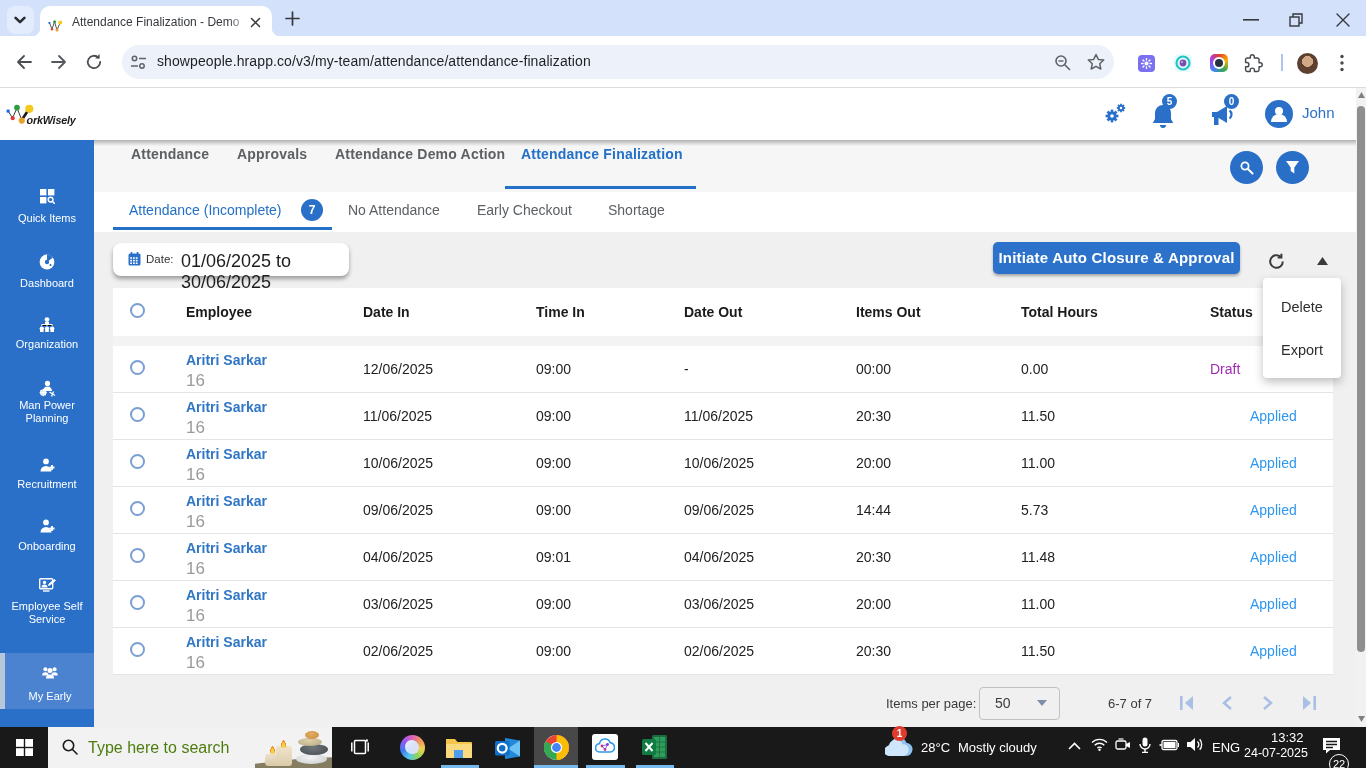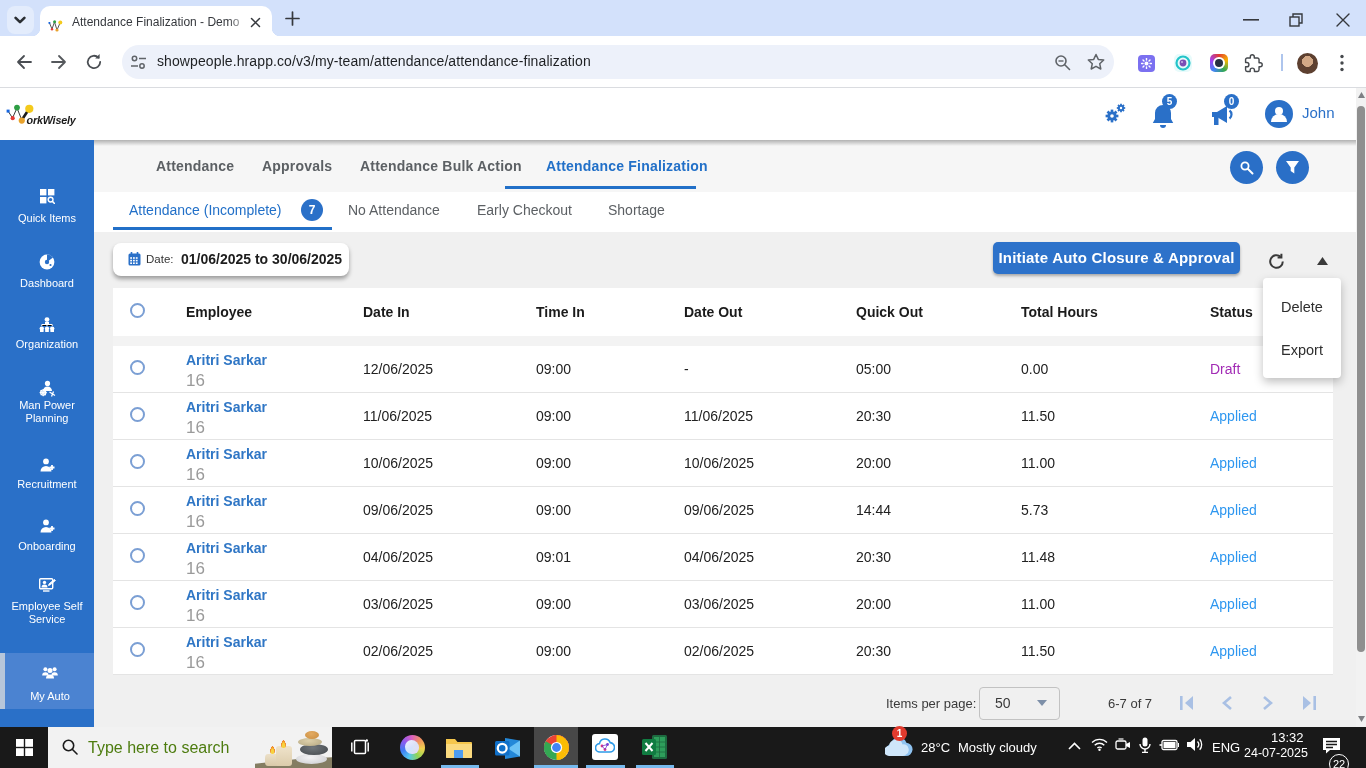--- a/index.html
+++ b/index.html
@@ -29,49 +29,49 @@
 
 .appbody { position:absolute; left:0; top:140px; width:1366px; height:587px; background:#f0f0f0; }
 .sidebar { position:absolute; left:0; top:0; width:94px; height:587px; background:#2a70c8; }
 .sbitem { position:absolute; width:94px; text-align:center; color:#fff; font-size:11px; line-height:12.5px; }
 .myteam { position:absolute; left:0; top:513px; width:94px; height:56px; background:#4b83d1; }
 .myteamstrip { position:absolute; left:0; top:513px; width:5px; height:56px; background:#b7c6da; }
 
 
 .navtabs { position:absolute; left:94px; top:0; width:1262px; height:52px; background:#f6f6f6; }
 .navshadow { position:absolute; left:94px; top:0; width:1272px; height:6px; background:linear-gradient(180deg,rgba(0,0,0,0.28),rgba(0,0,0,0)); }
-.ntab { position:absolute; top:18px; font-size:14px; font-weight:bold; color:#5c6064; letter-spacing:0.2px; white-space:nowrap;margin-left:25px; }
+.ntab { position:absolute; top:6px; font-size:14px; font-weight:bold; color:#5c6064; letter-spacing:0.2px; white-space:nowrap; }
 .ntab.active { color:#2270c8; }
 .inkbar { position:absolute; left:505px; top:46px; width:191px; height:3px; background:#2270c8; }
 .circlebtn { position:absolute; top:11px; width:33px; height:33px; border-radius:50%; background:#2a6fc7; }
 
 
 .subtabs { position:absolute; left:94px; top:52px; width:1262px; height:40px; background:#fff; }
 .stab { position:absolute; top:62px; font-size:14px; font-weight:normal; color:#5c6064; white-space:nowrap; }
 .stab.active { color:#2270c8; }
 .subink { position:absolute; left:113px; top:87px; width:219px; height:3px; background:#2270c8; }
 .stbadge { position:absolute; left:301px; top:59px; width:22px; height:22px; border-radius:50%; background:#2a70c8; color:#fff; font-size:12px; font-weight:bold; text-align:center; line-height:22px; }
 
 
 .datechip { position:absolute; left:113px; top:103px; width:236px; height:33px; background:#fff; border-radius:8px; box-shadow:0 3px 4px rgba(0,0,0,0.35); }
 .datelabel { position:absolute; left:33px; top:10px; font-size:11.5px; color:#333; }
-.dateval { position:absolute; left:68px; top:8px; font-size:14px; font-weight:bold; color:#1d1d1d; }
+.dateval { position:absolute; left:68px; top:8px; font-size:18px; font-weight:normal; color:#1d1d1d; }
 .bluebtn { position:absolute; left:993px; top:102px; width:247px; height:32px; background:#2d72ca; border-radius:5px; color:#fff; font-size:15px; font-weight:bold; text-align:center; line-height:32px; letter-spacing:0.2px; box-shadow:0 2px 3px rgba(0,0,0,0.3); }
 
 
 .tablecard { position:absolute; left:113px; top:148px; width:1220px; height:387px; background:#fff; }
 .thead { position:absolute; left:0; top:0; width:1220px; height:58px; background:#fff; border-bottom:10px solid #f3f3f3; }
 .th { position:absolute; top:16px; font-size:14px; font-weight:bold; color:#1b1b1b; white-space:nowrap; }
 .trow { position:absolute; left:0; width:1220px; height:47px; border-bottom:1px solid #e4e4e4; background:#fff; }
 .td { position:absolute; top:15px; font-size:14px; color:#212121; white-space:nowrap; }
 .tname { position:absolute; left:73px; top:6px; font-size:14px; font-weight:bold; color:#2f76c5; }
 .tsub { position:absolute; left:73px; top:25px; font-size:17px; color:#9a9a9a; }
 .radio { position:absolute; left:17px; top:14px; width:15px; height:15px; border:2px solid #7b9fd4; border-radius:50%; }
 .status-draft { color:#a22bb5; }
-.status-applied { color:#2e97f0; }
+.status-applied { color:#2e97f0;margin-left:40px; }
 
 
 .pgtext { position:absolute; font-size:13px; color:#3a3a3a; }
 .pgselect { position:absolute; left:979px; top:547px; width:81px; height:33px; border:1px solid #c2c2c2; border-radius:4px; }
 
 
 .popup { position:absolute; left:1263px; top:138px; width:78px; height:100px; background:#fff; border-radius:4px; box-shadow:0 4px 10px rgba(0,0,0,0.25); }
 .popup div { position:absolute; left:18px; font-size:14.5px; color:#2e2e2e; }
 
 
@@ -318,27 +318,27 @@
     <svg class="abs" style="left:42px;top:525px" width="16" height="15" viewBox="0 0 16 15">
         <g fill="#fff">
           <circle cx="3.4" cy="4.2" r="2"></circle>
           <circle cx="12.6" cy="4.2" r="2"></circle>
           <path d="M0.2 10.5 a3.2 3.2 0 0 1 6.4 0 Z"></path>
           <path d="M9.4 10.5 a3.2 3.2 0 0 1 6.4 0 Z"></path>
           <circle cx="8" cy="5.6" r="2.5"></circle>
           <path d="M4 13.5 a4 4 0 0 1 8 0 Z"></path>
         </g>
       </svg>
-    <div class="sbitem" style="left:3px;top:550px">My Auto</div>
+    <div class="sbitem" style="left:3px;top:550px">My Early</div>
 
     <div class="navtabs"></div>
     <div class="navshadow"></div>
     <div class="ntab" style="left:131px">Attendance</div>
     <div class="ntab" style="left:237px">Approvals</div>
-    <div class="ntab" style="left:335px">Attendance Bulk Action</div>
+    <div class="ntab" style="left:335px">Attendance Demo Action</div>
     <div class="ntab active" style="left:521px">Attendance Finalization</div>
     <div class="inkbar"></div>
     <div class="circlebtn" style="left:1230px"></div>
     <div class="circlebtn" style="left:1276px"></div>
     <svg class="abs" style="left:1239px;top:20px" width="15" height="15" viewBox="0 0 15 15">
         <circle cx="6" cy="6" r="3.6" fill="none" stroke="#fff" stroke-width="1.8"></circle>
         <path d="M9 9 L13.5 13.5" stroke="#fff" stroke-width="2" stroke-linecap="round"></path>
       </svg>
     <svg class="abs" style="left:1285px;top:20px" width="15" height="15" viewBox="0 0 15 15">
         <path d="M1 1 H14 L9.3 7.5 V13.5 L5.7 11 V7.5 Z" fill="#fff"></path>
@@ -381,32 +381,32 @@
         <path d="M5.5 0 L11 8 H0 Z" fill="#3a3a3a"></path>
       </svg>
 
     <div class="tablecard">
       <div class="thead">
         <div class="radio" style="top:15px"></div>
         <div class="th" style="left:73px">Employee</div>
         <div class="th" style="left:250px">Date In</div>
         <div class="th" style="left:423px">Time In</div>
         <div class="th" style="left:571px">Date Out</div>
-        <div class="th" style="left:743px">Quick Out</div>
+        <div class="th" style="left:743px">Items Out</div>
         <div class="th" style="left:908px">Total Hours</div>
         <div class="th" style="left:1097px">Status</div>
       </div>
       <div class="trow" style="top:58px">
           <div class="radio"></div>
           <div class="tname">Aritri Sarkar</div>
           <div class="tsub">16</div>
           <div class="td" style="left:250px">12/06/2025</div>
           <div class="td" style="left:423px">09:00</div>
           <div class="td" style="left:571px">-</div>
-          <div class="td" style="left:743px">05:00</div>
+          <div class="td" style="left:743px">00:00</div>
           <div class="td" style="left:908px">0.00</div>
           <div class="td status-draft" style="left:1097px">Draft</div>
         </div>
       <div class="trow" style="top:105px">
           <div class="radio"></div>
           <div class="tname">Aritri Sarkar</div>
           <div class="tsub">16</div>
           <div class="td" style="left:250px">11/06/2025</div>
           <div class="td" style="left:423px">09:00</div>
           <div class="td" style="left:571px">11/06/2025</div>

